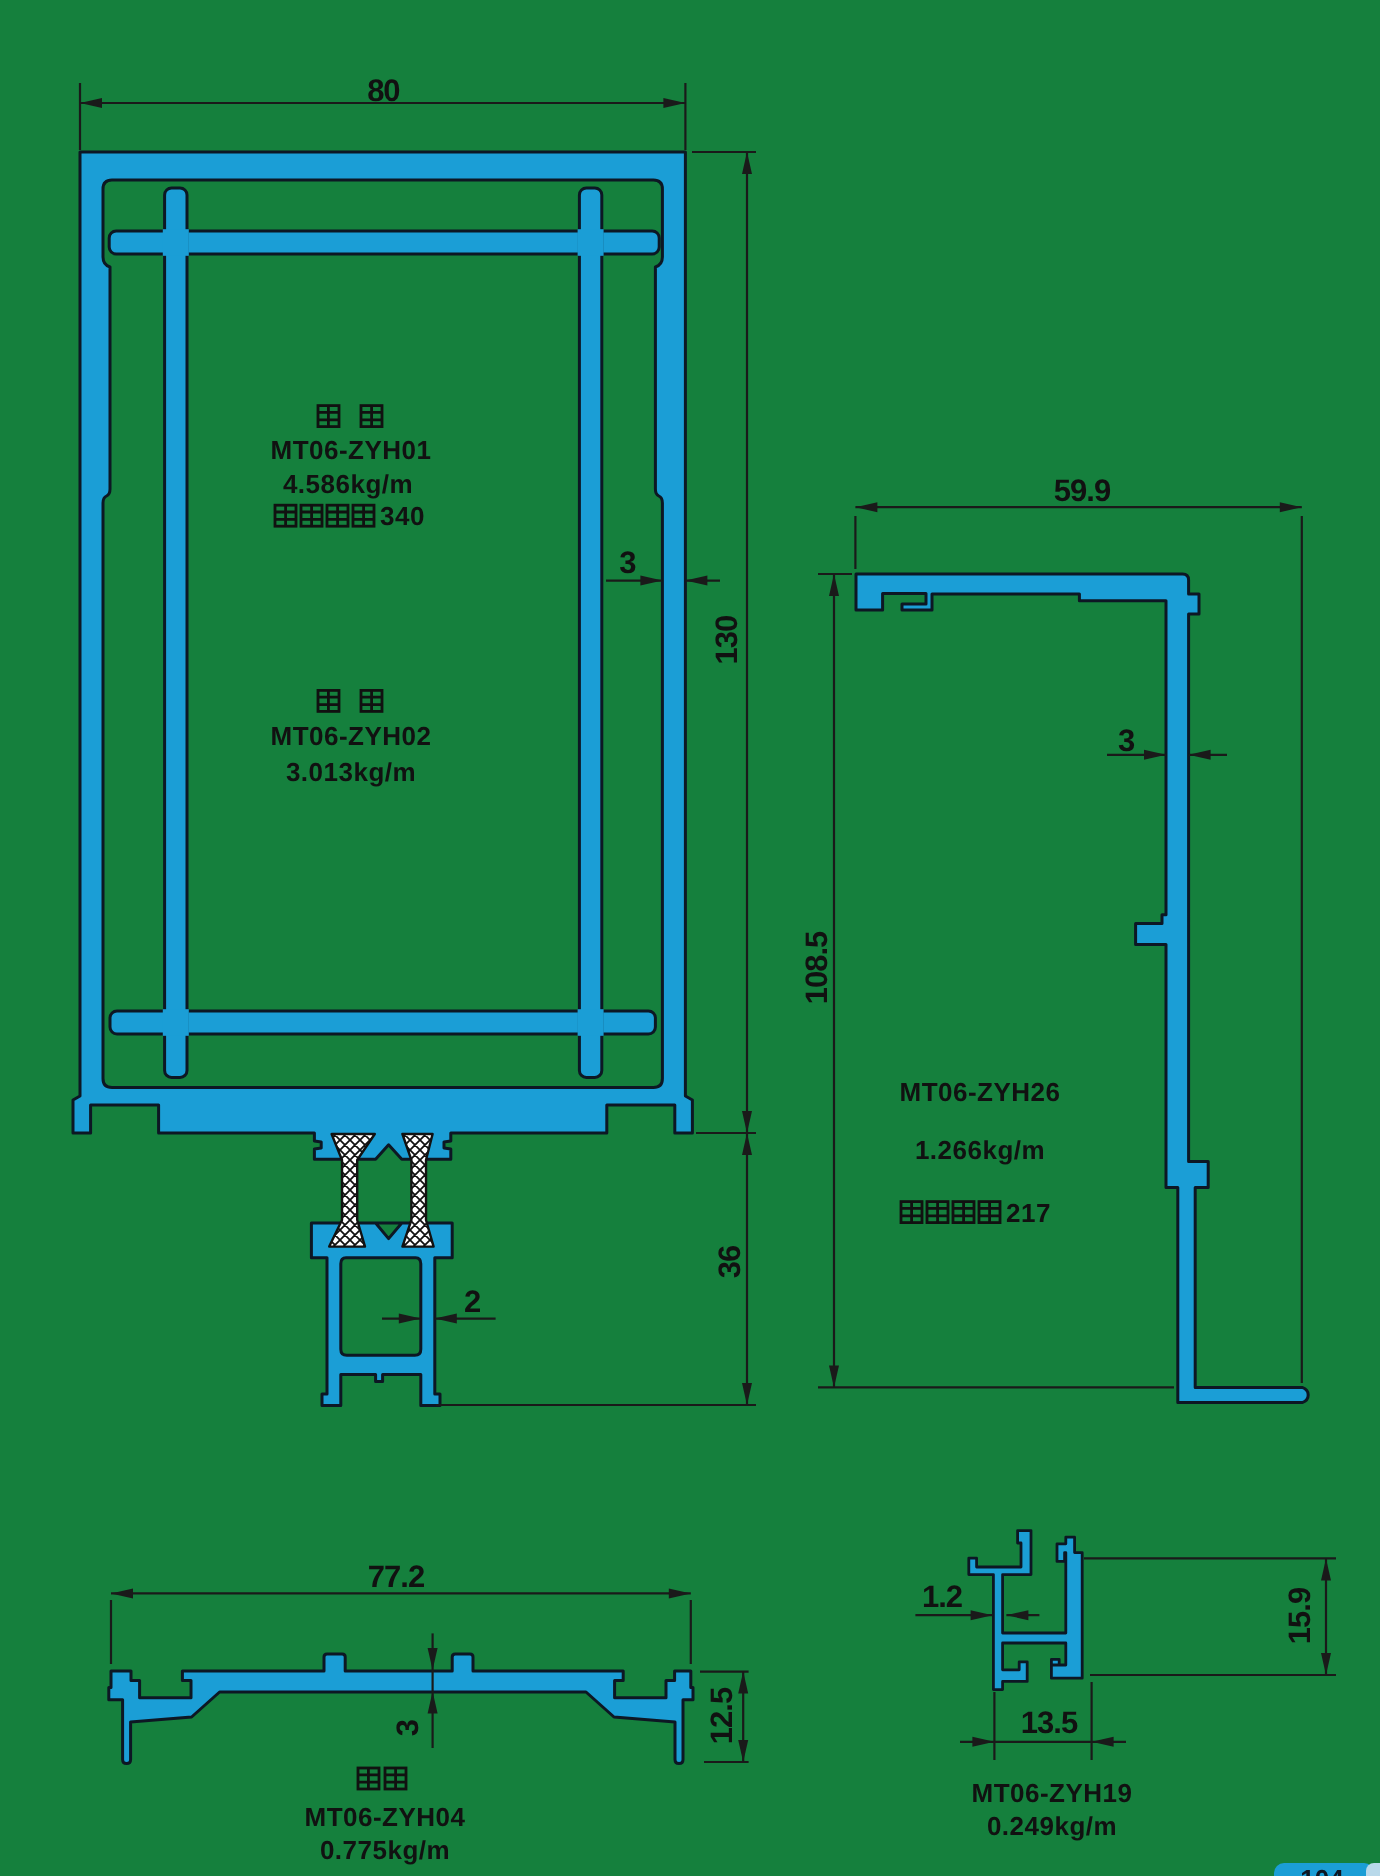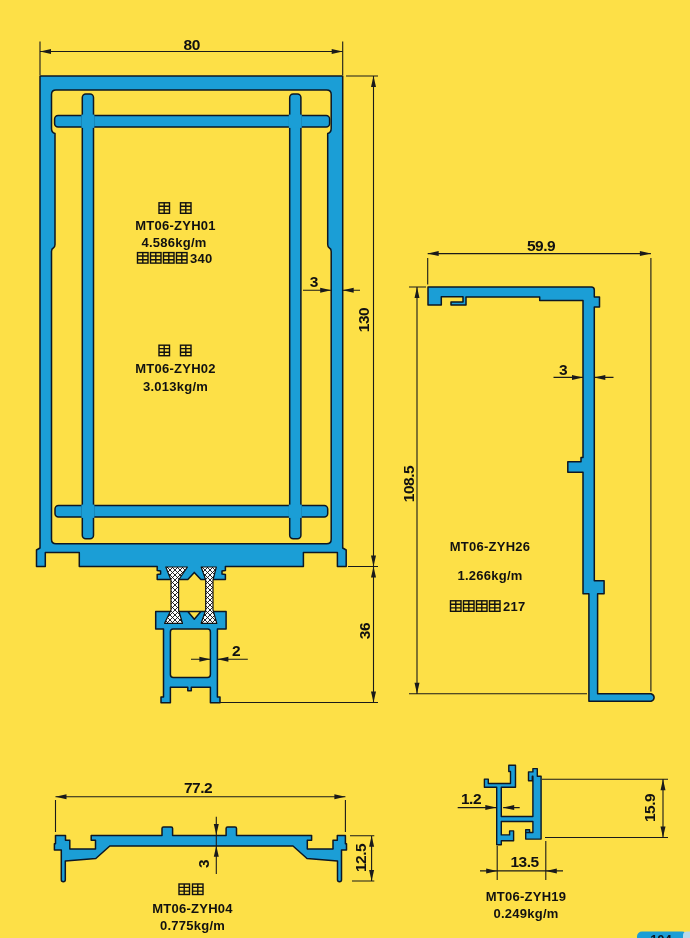--- a/index.html
+++ b/index.html
@@ -1,16 +1,16 @@
 <!DOCTYPE html>
 <html><head>
 <meta charset="utf-8">
 <style>
 html,body{margin:0;padding:0;background:#ffffff;}
-#page{width:690px;height:938px;position:relative;overflow:hidden;background:#fde047;}
+#page{width:690px;height:938px;position:relative;overflow:hidden;background:#15803d;}
 text{font-family:"Liberation Sans",sans-serif;font-weight:bold;fill:#111111;}
 .dim{font-size:15.5px;letter-spacing:-0.5px;}
 .lbl{font-size:13px;letter-spacing:0.25px;}
 </style>
 </head>
 <body>
 <div id="page">
 <svg width="690" height="938" viewBox="0 0 690 938">
 <defs>
 <pattern id="hatch" width="5" height="5" patternUnits="userSpaceOnUse">

